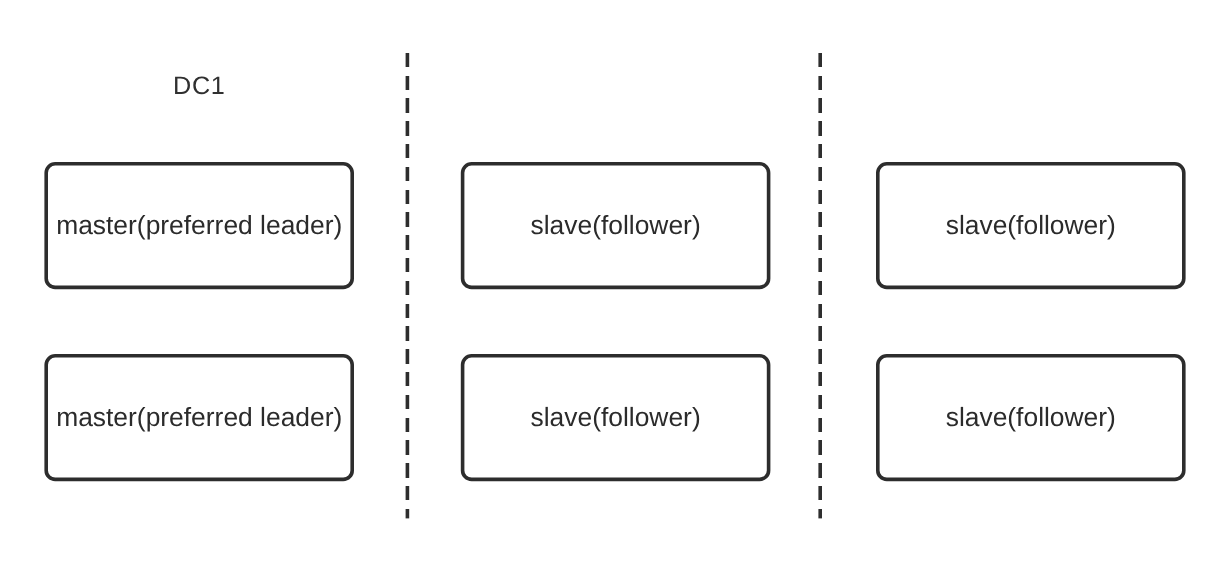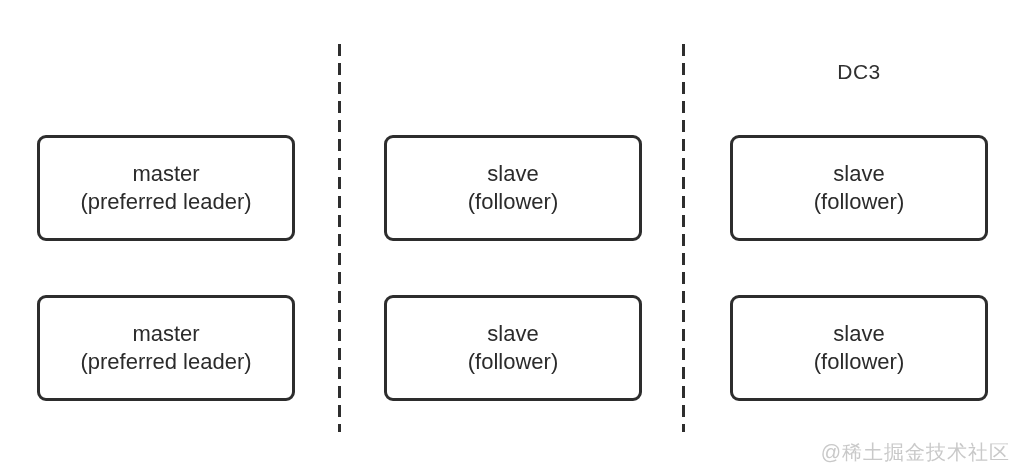--- a/index.html
+++ b/index.html
@@ -30,21 +30,20 @@
 
   
   .node {
     position: absolute;
     width: 252px;
     height: 100px;
     border: 3px solid #2d2d2d;
     border-radius: 9px;
     background: #ffffff;
     display: flex;
-    flex-direction: column;
     align-items: center;
     justify-content: center;
     text-align: center;
     font-size: 22px;
     font-weight: 500;
     color: #2b2b2b;
     line-height: 28px;
   }
 
   
@@ -81,21 +80,21 @@
     font-size: 20px;
     color: #c9c9c9;
     letter-spacing: 1px;
   }
 </style>
 </head>
 <body>
 
 <div class="canvas">
 
-  <div class="dc-label c3">DC3</div>
+  <div class="dc-label c1">DC1</div>
 
   <div class="sep s1"></div>
   <div class="sep s2"></div>
 
   <div class="node c1 r1">
     <span>master</span>
     <span>(preferred leader)</span>
   </div>
   <div class="node c1 r2">
     <span>master</span>
@@ -113,15 +112,14 @@
 
   <div class="node c3 r1">
     <span>slave</span>
     <span>(follower)</span>
   </div>
   <div class="node c3 r2">
     <span>slave</span>
     <span>(follower)</span>
   </div>
 
-  <div class="watermark">@稀土掘金技术社区</div>
 
 </div>
 
 </body></html>

